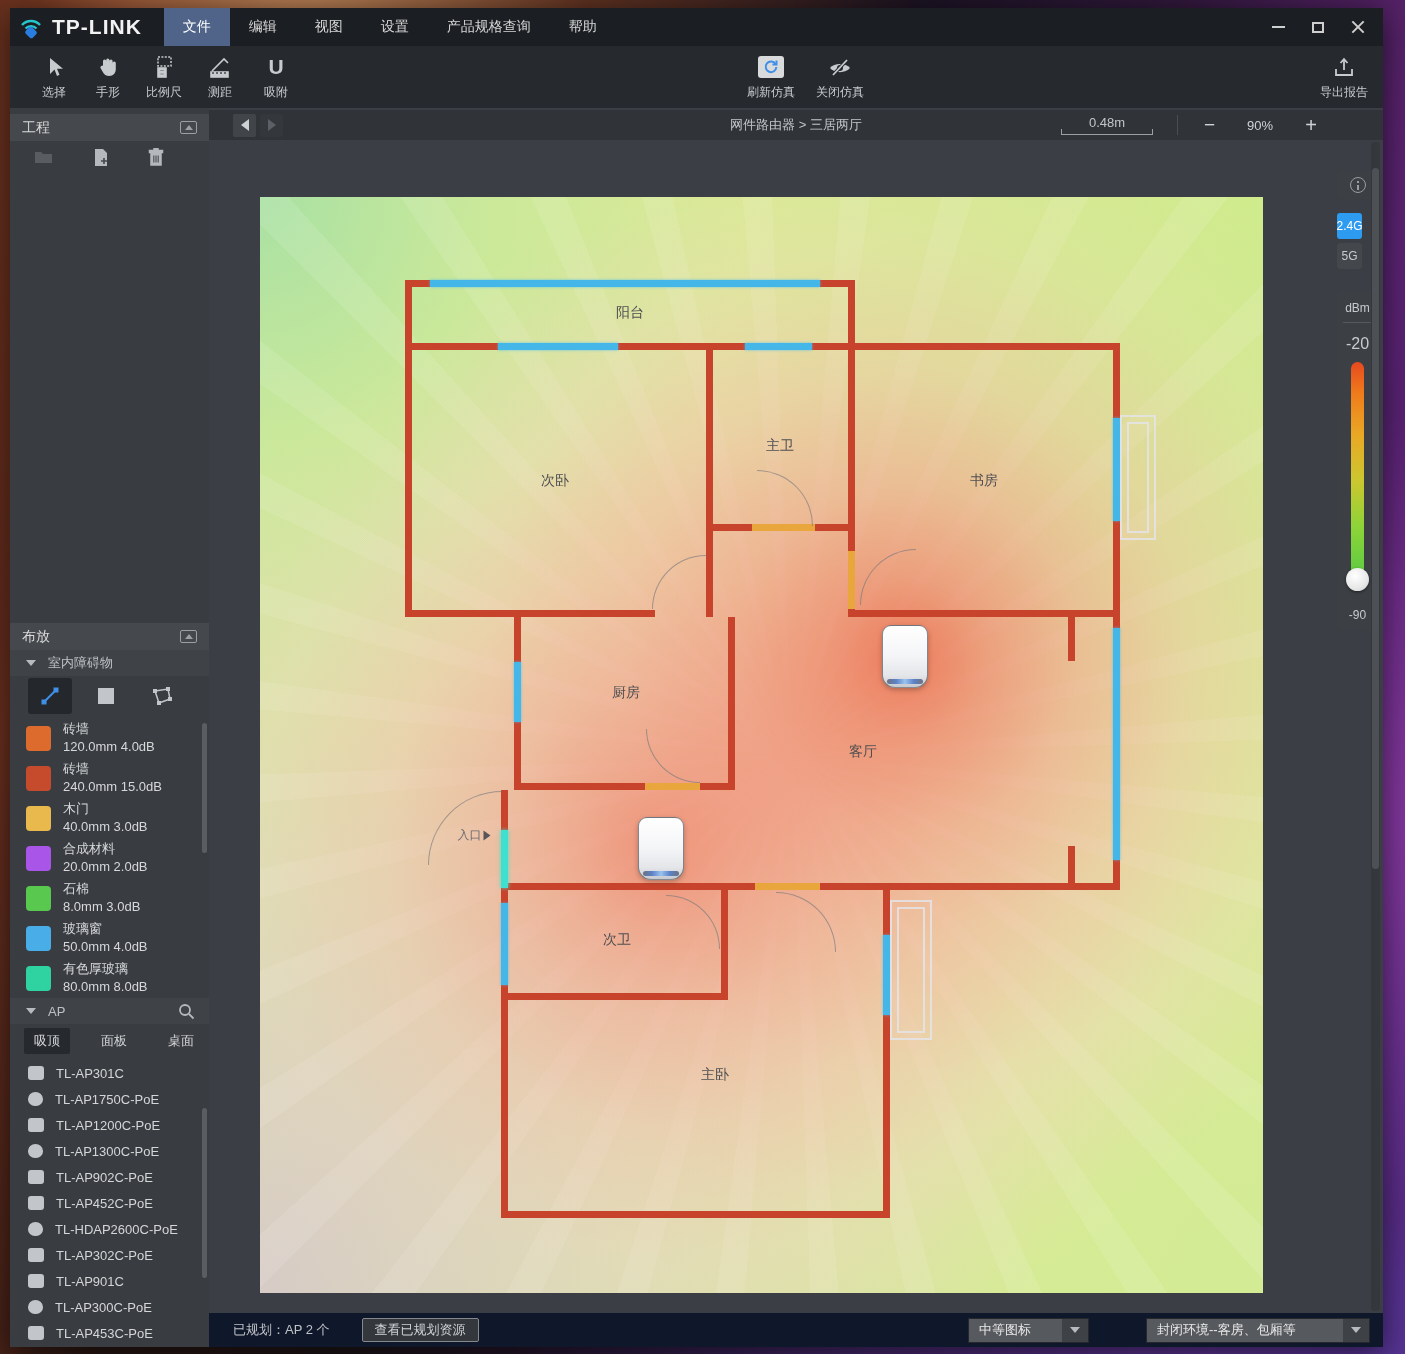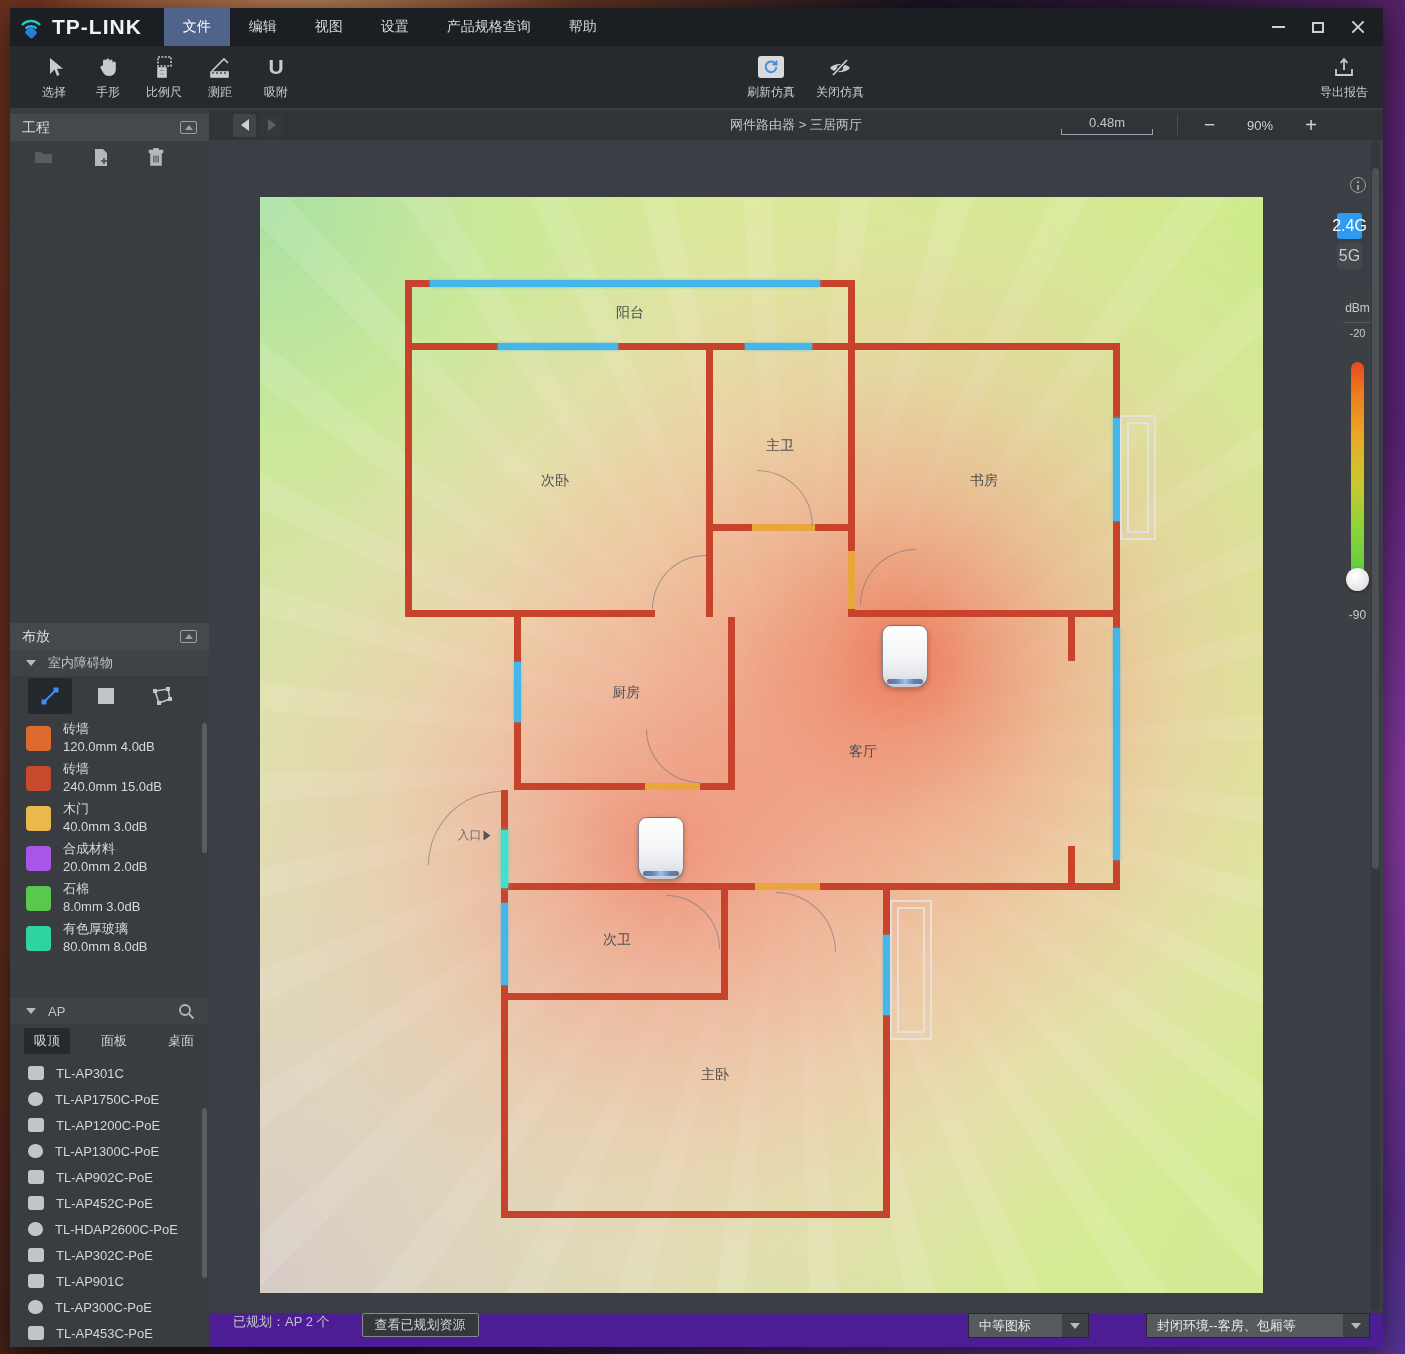--- a/index.html
+++ b/index.html
@@ -79,42 +79,42 @@
   .scale-text{ color:#c3c6c9; font-size:13px; }
   .scale-bracket{ display:block; height:6px; border-left:1px solid #9aa0a6; border-right:1px solid #9aa0a6; border-bottom:1px solid #9aa0a6; margin-top:-2px; }
   .zoom-sep{ position:absolute; right:205px; top:5px; width:1px; height:20px; background:#4a4e54; }
   .zoom-minus{ position:absolute; right:168px; top:4px; color:#d0d3d6; font-size:19px; }
   .zoom-pct{ position:absolute; right:110px; top:8px; color:#cfd2d5; font-size:13px; }
   .zoom-plus{ position:absolute; right:66px; top:4px; color:#d0d3d6; font-size:20px; }
   .canvas-scroll{ position:absolute; right:3px; top:34px; width:9px; bottom:36px; background:#34383c; border-radius:4px; }
   .canvas-scroll-thumb{ position:absolute; left:1px; right:1px; top:26px; height:60%; background:#4d5156; border-radius:4px; }
 
   
-  .statusbar{ position:absolute; left:0; right:0; bottom:0; height:34px; background:#4c1d95; display:flex; align-items:flex-start; }
+  .statusbar{ position:absolute; left:0; right:0; bottom:0; height:34px; background:#0f172a; display:flex; align-items:center; }
   .planned-text{ margin-left:24px; color:#c0c3c6; font-size:13px; }
   .view-btn{ margin-left:32px; height:24px; padding:0 12px; border:1px solid #85888c; background:#34373c; color:#d0d3d6; font-size:13px; display:flex; align-items:center; border-radius:2px; }
   .dropdown{ display:flex; height:25px; border:1px solid #26282c; }
   .dd-field{ background:#56595e; color:#e8e8e8; font-size:13px; display:flex; align-items:center; padding:0 10px; }
   .dd-arrow{ width:26px; background:#3e4145; display:flex; align-items:center; justify-content:center; }
   .dd1{ position:absolute; right:294px; } .dd1 .dd-field{ width:93px; }
   .dd2{ position:absolute; right:13px; } .dd2 .dd-field{ width:196px; }
 
   
   .legend{ position:absolute; right:5px; top:63px; width:41px; }
   .info-btn{ width:41px; height:28px; background:#3c4044; border-radius:3px; display:flex; align-items:center; justify-content:center; }
   .info-circle{ width:16px; height:16px; border-radius:50%; border:1.5px solid #9a9da1; position:relative; }
   .info-circle::before{ content:""; position:absolute; left:6px; top:3px; width:2px; height:2px; background:#9a9da1; }
   .info-circle::after{ content:""; position:absolute; left:6px; top:6.5px; width:2px; height:5px; background:#9a9da1; }
-  .band-btn{ width:25px; height:26px; border-radius:3px; display:flex; align-items:center; justify-content:center; font-size:16px; }
+  .band-btn{ width:25px; height:26px; border-radius:3px; display:flex; align-items:center; justify-content:center; font-size:12px; }
   .band-24{ margin-top:14px; background:#2d9bf0; color:#fff; }
   .band-5{ margin-top:4px; background:#44484c; color:#c8cbce; }
   .dbm-panel{ margin-top:23px; width:41px; height:338px; background:#3c4044; border-radius:4px; position:relative; text-align:center; }
   .dbm-label{ color:#c8cbce; font-size:12px; padding-top:9px; }
   .dbm-divider{ margin:7px 6px 0 6px; height:1px; background:#55585c; }
-  .dbm-max{ color:#c8cbce; font-size:11px; margin-top:4px; }
+  .dbm-max{ color:#c8cbce; font-size:16px; margin-top:12px; }
   .dbm-bar{ position:absolute; left:14px; top:70px; width:13px; height:228px; border-radius:7px;
     background:linear-gradient(180deg,#e8491f 0%,#ef7c1b 14%,#e9a824 32%,#ccc72e 52%,#8ed438 72%,#4fca44 100%); }
   .dbm-knob{ position:absolute; left:9px; top:276px; width:23px; height:23px; border-radius:50%;
     background:radial-gradient(circle at 40% 35%,#ffffff 0%,#e8e8e8 60%,#c8c8c8 100%); box-shadow:0 1px 3px rgba(0,0,0,.5); }
   .dbm-min{ position:absolute; left:0; right:0; bottom:8px; color:#c8cbce; font-size:12px; }
 
   
   .heatmap{ position:absolute; left:51px; top:89px; width:1003px; height:1096px; background:
     radial-gradient(circle at 64.4% 42%, rgba(238,85,62,.68) 0%, rgba(241,115,95,.55) 9%, rgba(245,145,130,.42) 19%, rgba(248,175,163,.3) 31%, rgba(250,205,198,.16) 46%, transparent 63%),
     radial-gradient(circle at 40% 59.5%, rgba(238,85,62,.6) 0%, rgba(241,115,95,.5) 9%, rgba(245,145,130,.4) 19%, rgba(248,175,163,.28) 31%, rgba(250,205,198,.15) 46%, transparent 63%),
@@ -345,20 +345,27 @@
           </span>
       </div>
       <div class="mat-row">
         <span class="swatch" style="background-color: rgb(88, 200, 78);"></span>
         <span class="mat-text">
             <div>石棉</div>
             <div>8.0mm 3.0dB</div>
           </span>
       </div>
       <div class="mat-row">
+        <span class="swatch" style="background-color: rgb(73, 173, 232);"></span>
+        <span class="mat-text">
+            <div>玻璃窗</div>
+            <div>50.0mm 4.0dB</div>
+          </span>
+      </div>
+      <div class="mat-row">
         <span class="swatch" style="background-color: rgb(47, 211, 162);"></span>
         <span class="mat-text">
             <div>有色厚玻璃</div>
             <div>80.0mm 8.0dB</div>
           </span>
       </div>
     </div>
     <span class="vscroll-thumb" style="right:2px;top:615px;height:130px"></span>
 
     <div class="group-row" style="position:absolute;left:0;right:0;top:890px">

